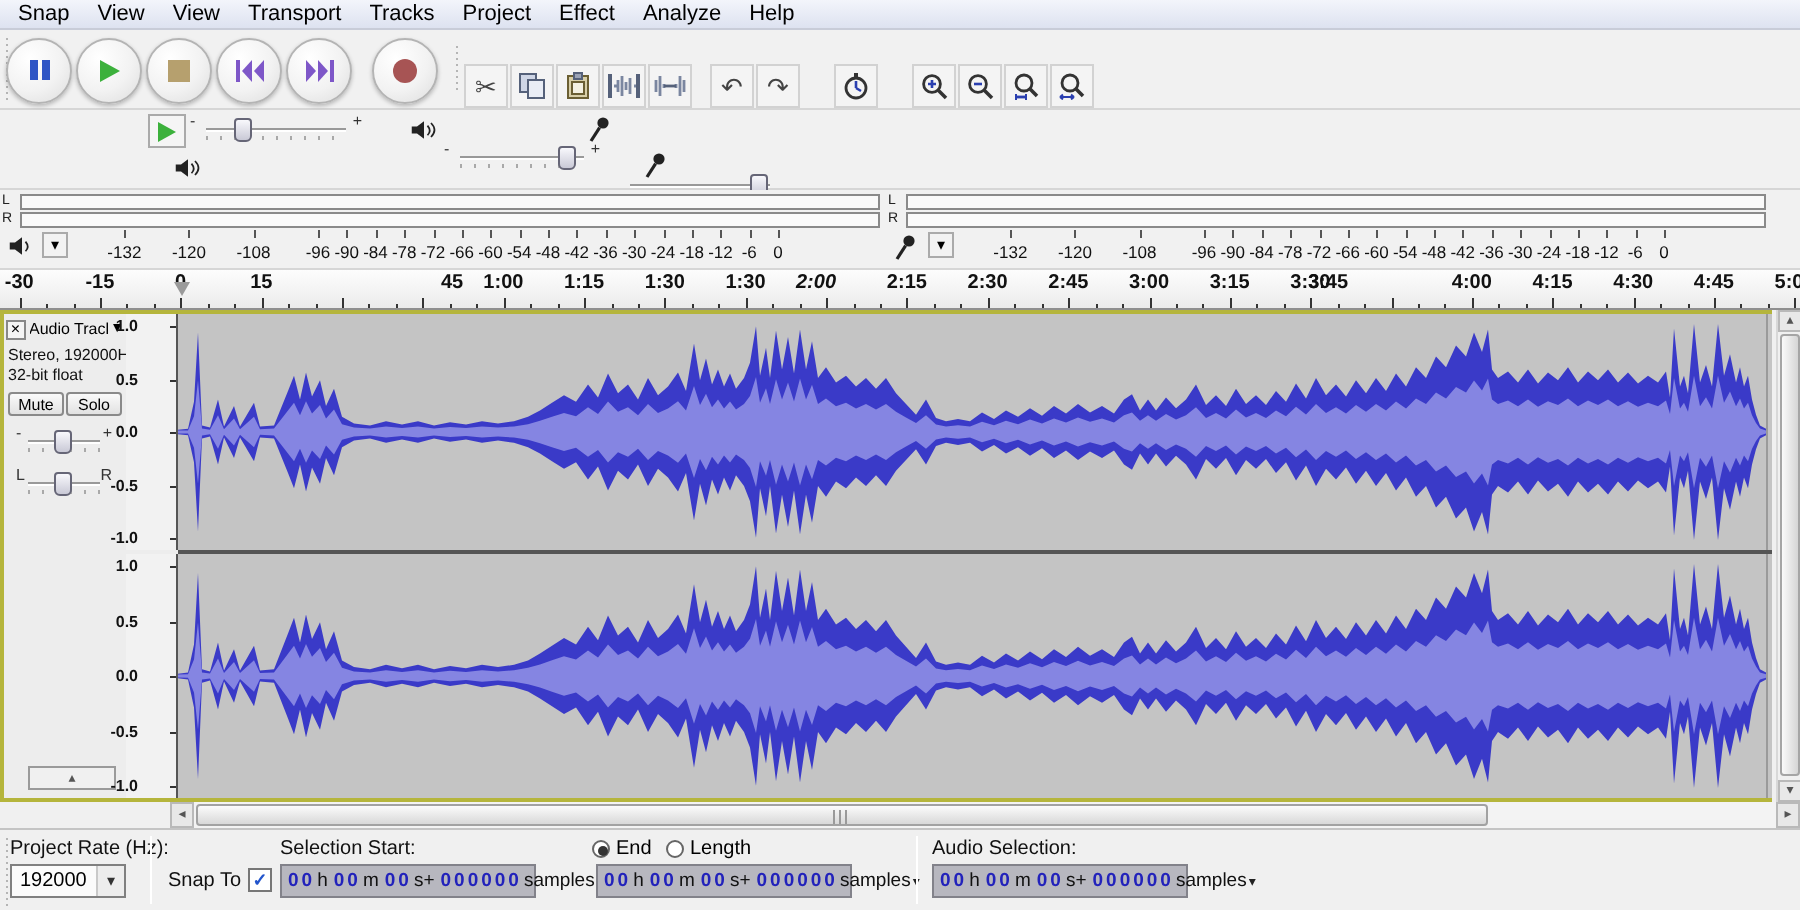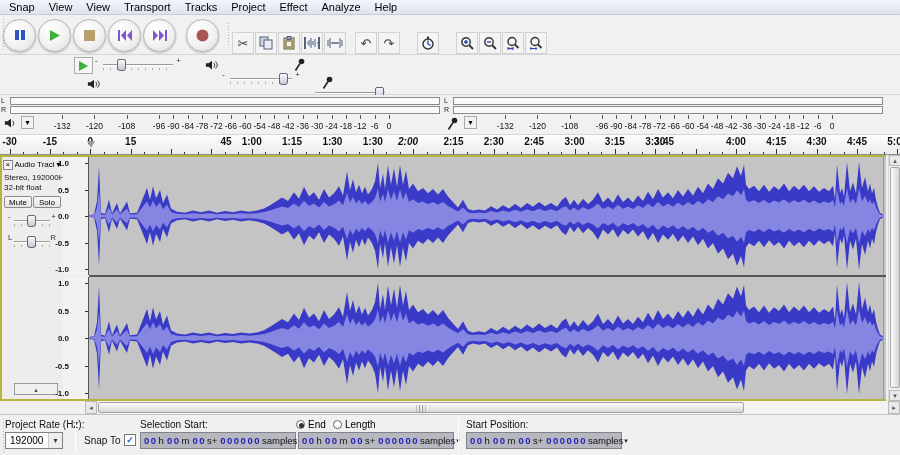--- a/index.html
+++ b/index.html
@@ -130,21 +130,21 @@
   #selbar { left:0; top:414px; width:900px; height:41px; background:#f0f0f0; border-top:1px solid #c4c4c4; }
   .slab { position:absolute; font-size:10px; color:#111; }
   .vsep { position:absolute; top:3px; width:1px; height:34px; background:#d0d0d0; border-right:1px solid #fff; }
   #ratecombo { position:absolute; left:5px; top:17px; width:58px; }
   .checkbox { position:absolute; width:12px; height:12px; border:1px solid #777; background:#fff;
     font-size:9px; font-weight:bold; color:#2255cc; text-align:center; line-height:11px; cursor:pointer; }
   .radio { position:absolute; display:flex; align-items:center; font-size:10px; cursor:pointer; }
   .rdot { width:9px; height:9px; border-radius:50%; border:1px solid #666; background:#fff; margin-right:3px; position:relative; }
   .rdot.checked::after { content:""; position:absolute; left:2px; top:2px; width:5px; height:5px; border-radius:50%; background:#333; }
 
-  .timefield { position:absolute; top:17px; width:156px; height:17px; background:#b7b7bf;
+  .timefield { position:absolute; top:17px; width:128px; height:17px; background:#b7b7bf;
     border:1px solid #82828a; display:flex; align-items:center; padding:0 1px; cursor:pointer;
     font-size:9.5px; white-space:nowrap;text-align:right; }
   .tf-d { color:#2222bb; font-weight:bold; letter-spacing:1.5px; margin-left:2px; }
   .tf-u { color:#111; margin:0 1px; letter-spacing:0; }
   .tf-arrow { margin-left:auto; font-size:7px; color:#222; }
 
   svg { display:block; }
 </style>
 </head>
 <body>
@@ -700,21 +700,21 @@
     <span class="tf-d">00</span>
       <span class="tf-u">m</span>
     <span class="tf-d">00</span>
       <span class="tf-u">s+</span>
     <span class="tf-d">000000</span>
       <span class="tf-u">samples</span>
     <span class="tf-arrow">▾</span>
   </div>
 
   <div class="vsep" style="left:458px;"></div>
-  <span class="slab" style="left:466px; top:4px;">Start Position:</span>
+  <span class="slab" style="left:466px; top:4px;">Audio Selection:</span>
   <div class="timefield" style="left:466px;">
     <span class="tf-d">00</span>
       <span class="tf-u">h</span>
     <span class="tf-d">00</span>
       <span class="tf-u">m</span>
     <span class="tf-d">00</span>
       <span class="tf-u">s+</span>
     <span class="tf-d">000000</span>
       <span class="tf-u">samples</span>
     <span class="tf-arrow">▾</span>

